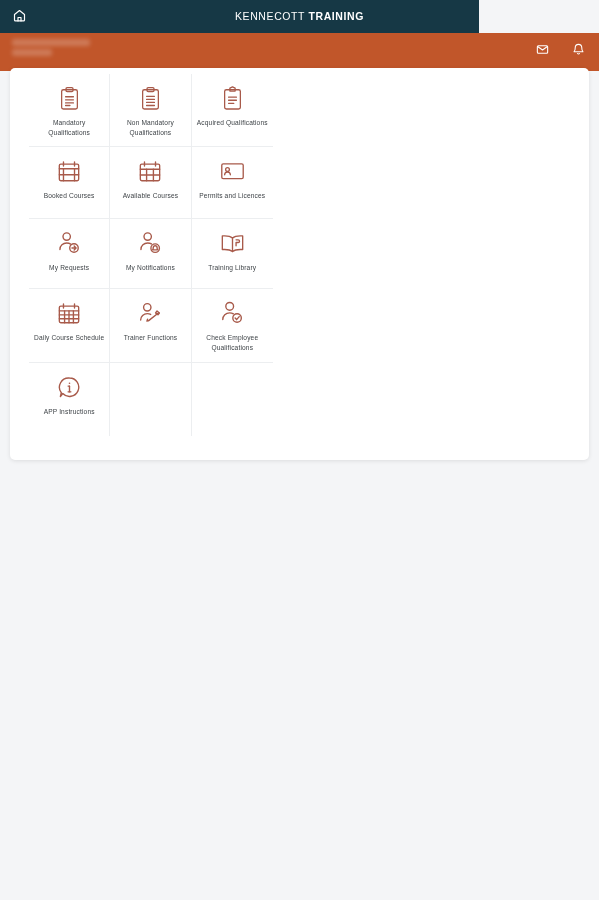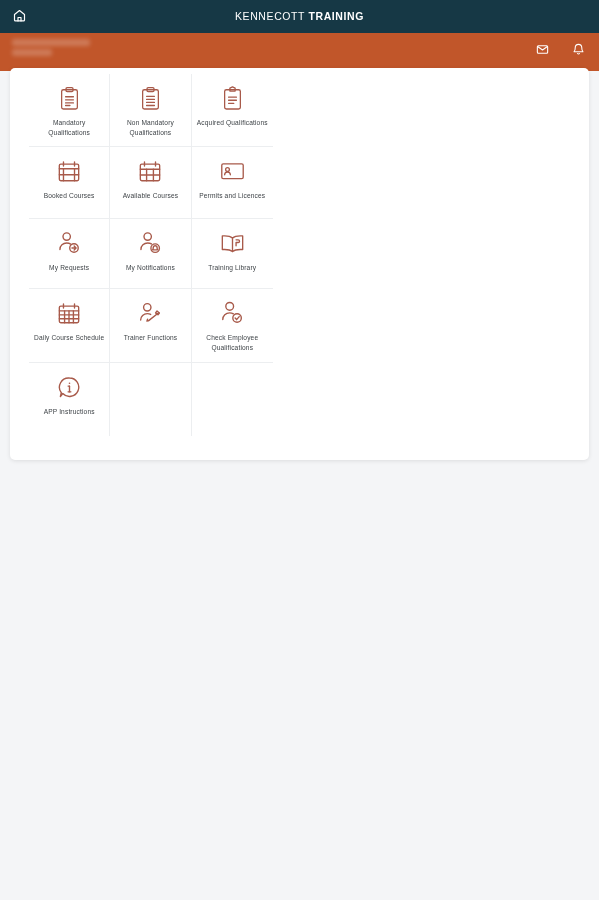--- a/index.html
+++ b/index.html
@@ -13,21 +13,21 @@
   body {
     font-family: "Liberation Sans", sans-serif;
     background: #f4f5f7;
     position: relative;
   }
 
   
   .appbar {
     position: absolute;
     top: 0; left: 0;
-    width: 599px;
+    width: 479px;
     height: 33px;
     background: #163845;
     display: flex;
     align-items: center;
   }
 
   .home-btn {
     position: absolute;
     left: 8px;
     top: 6px;

